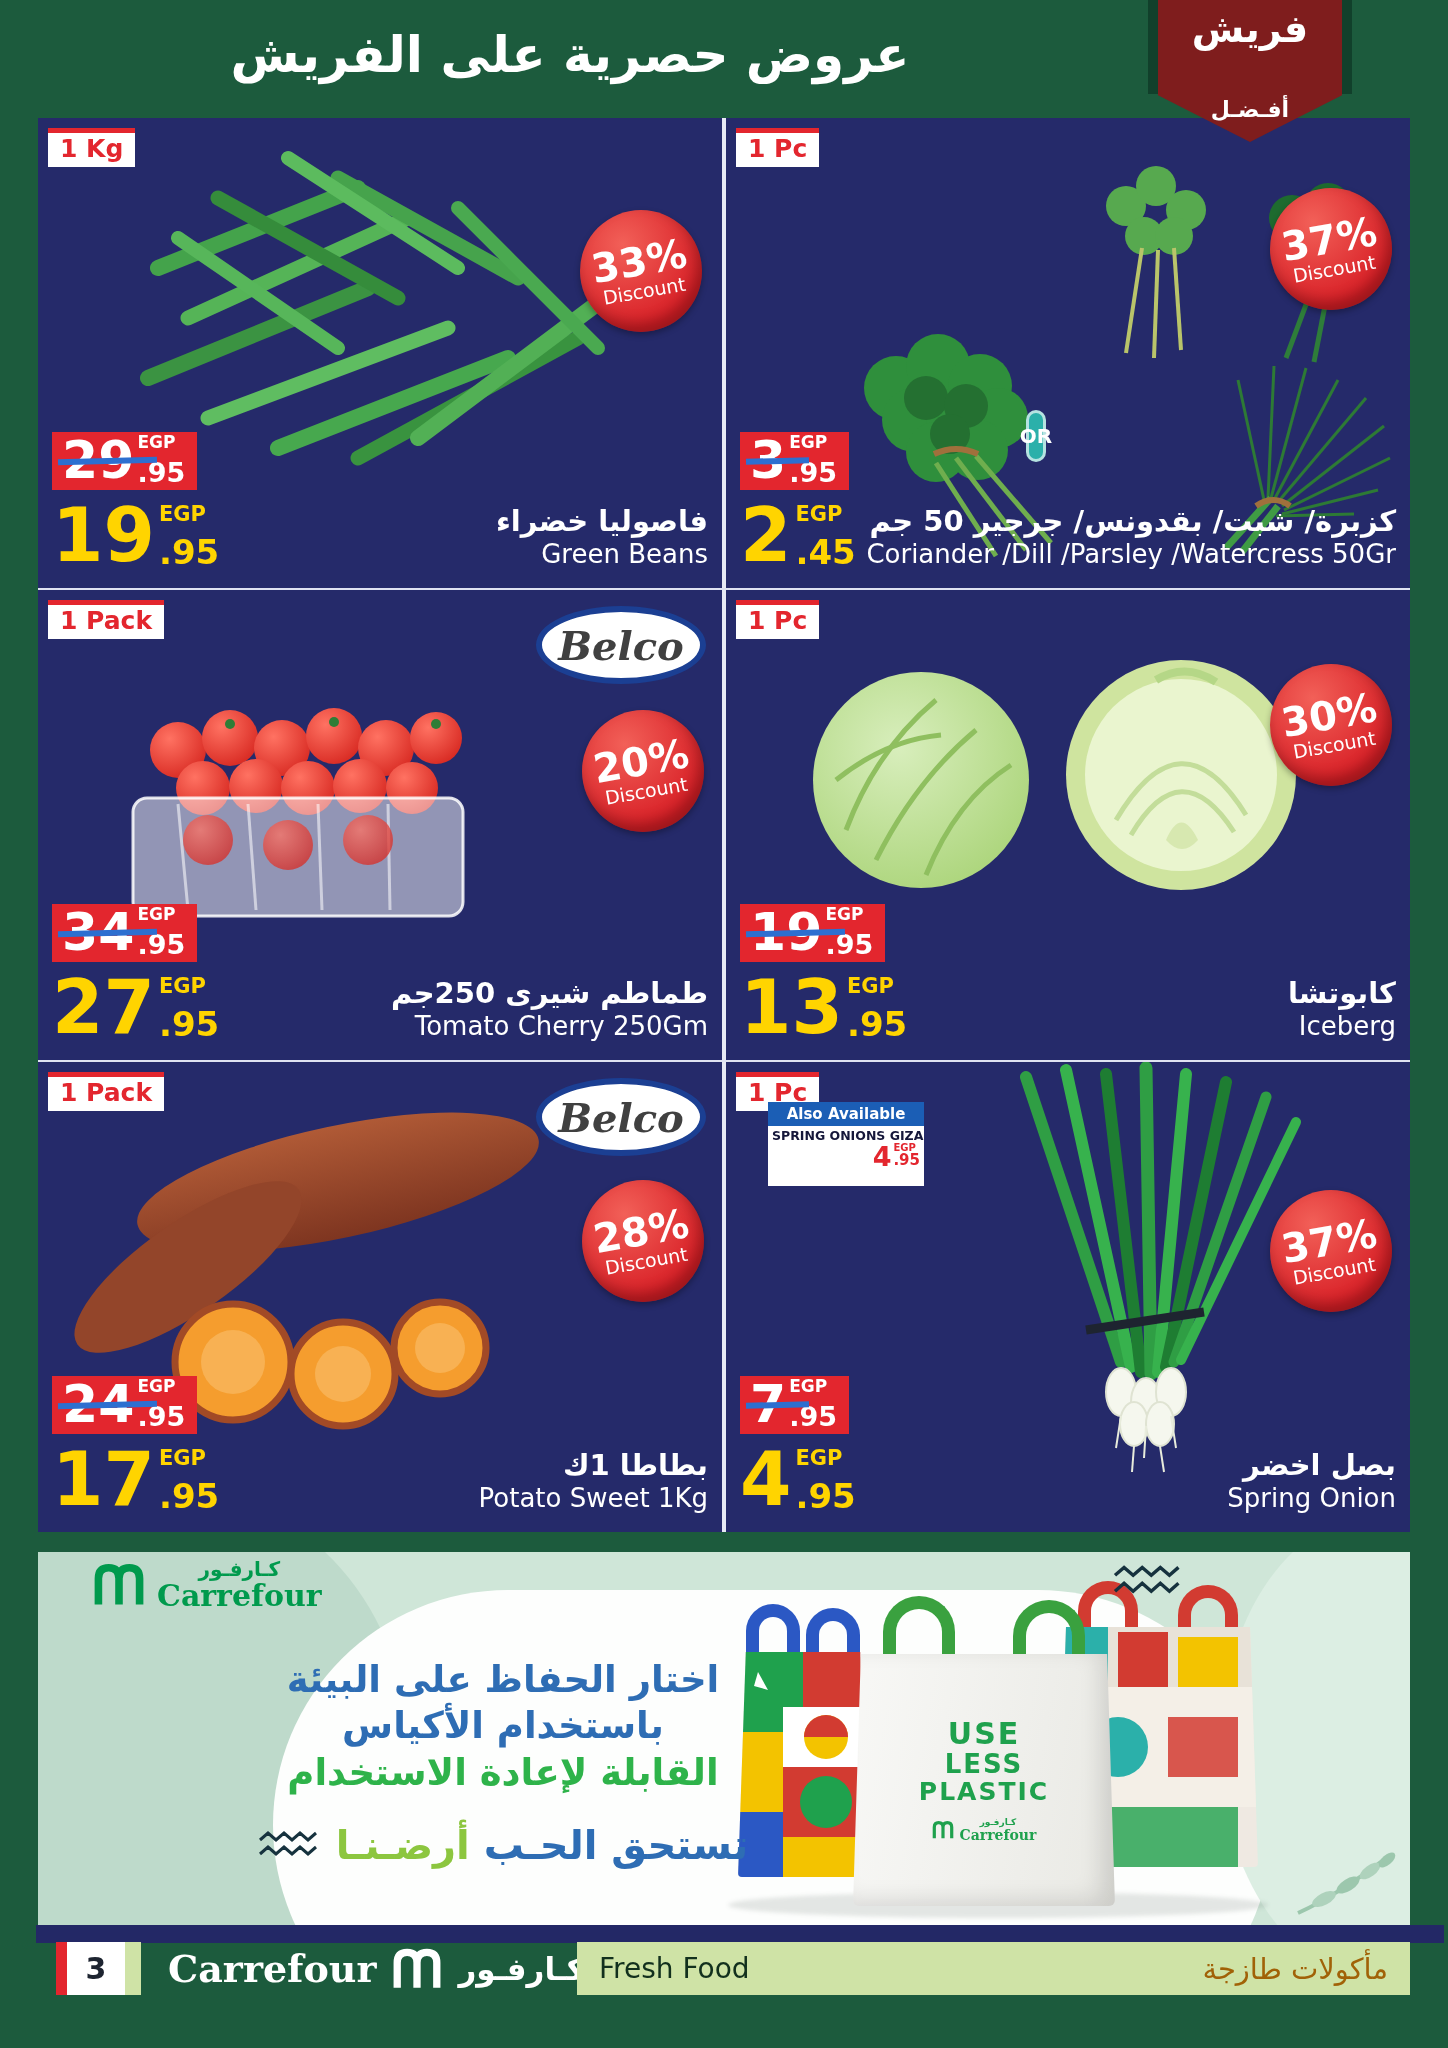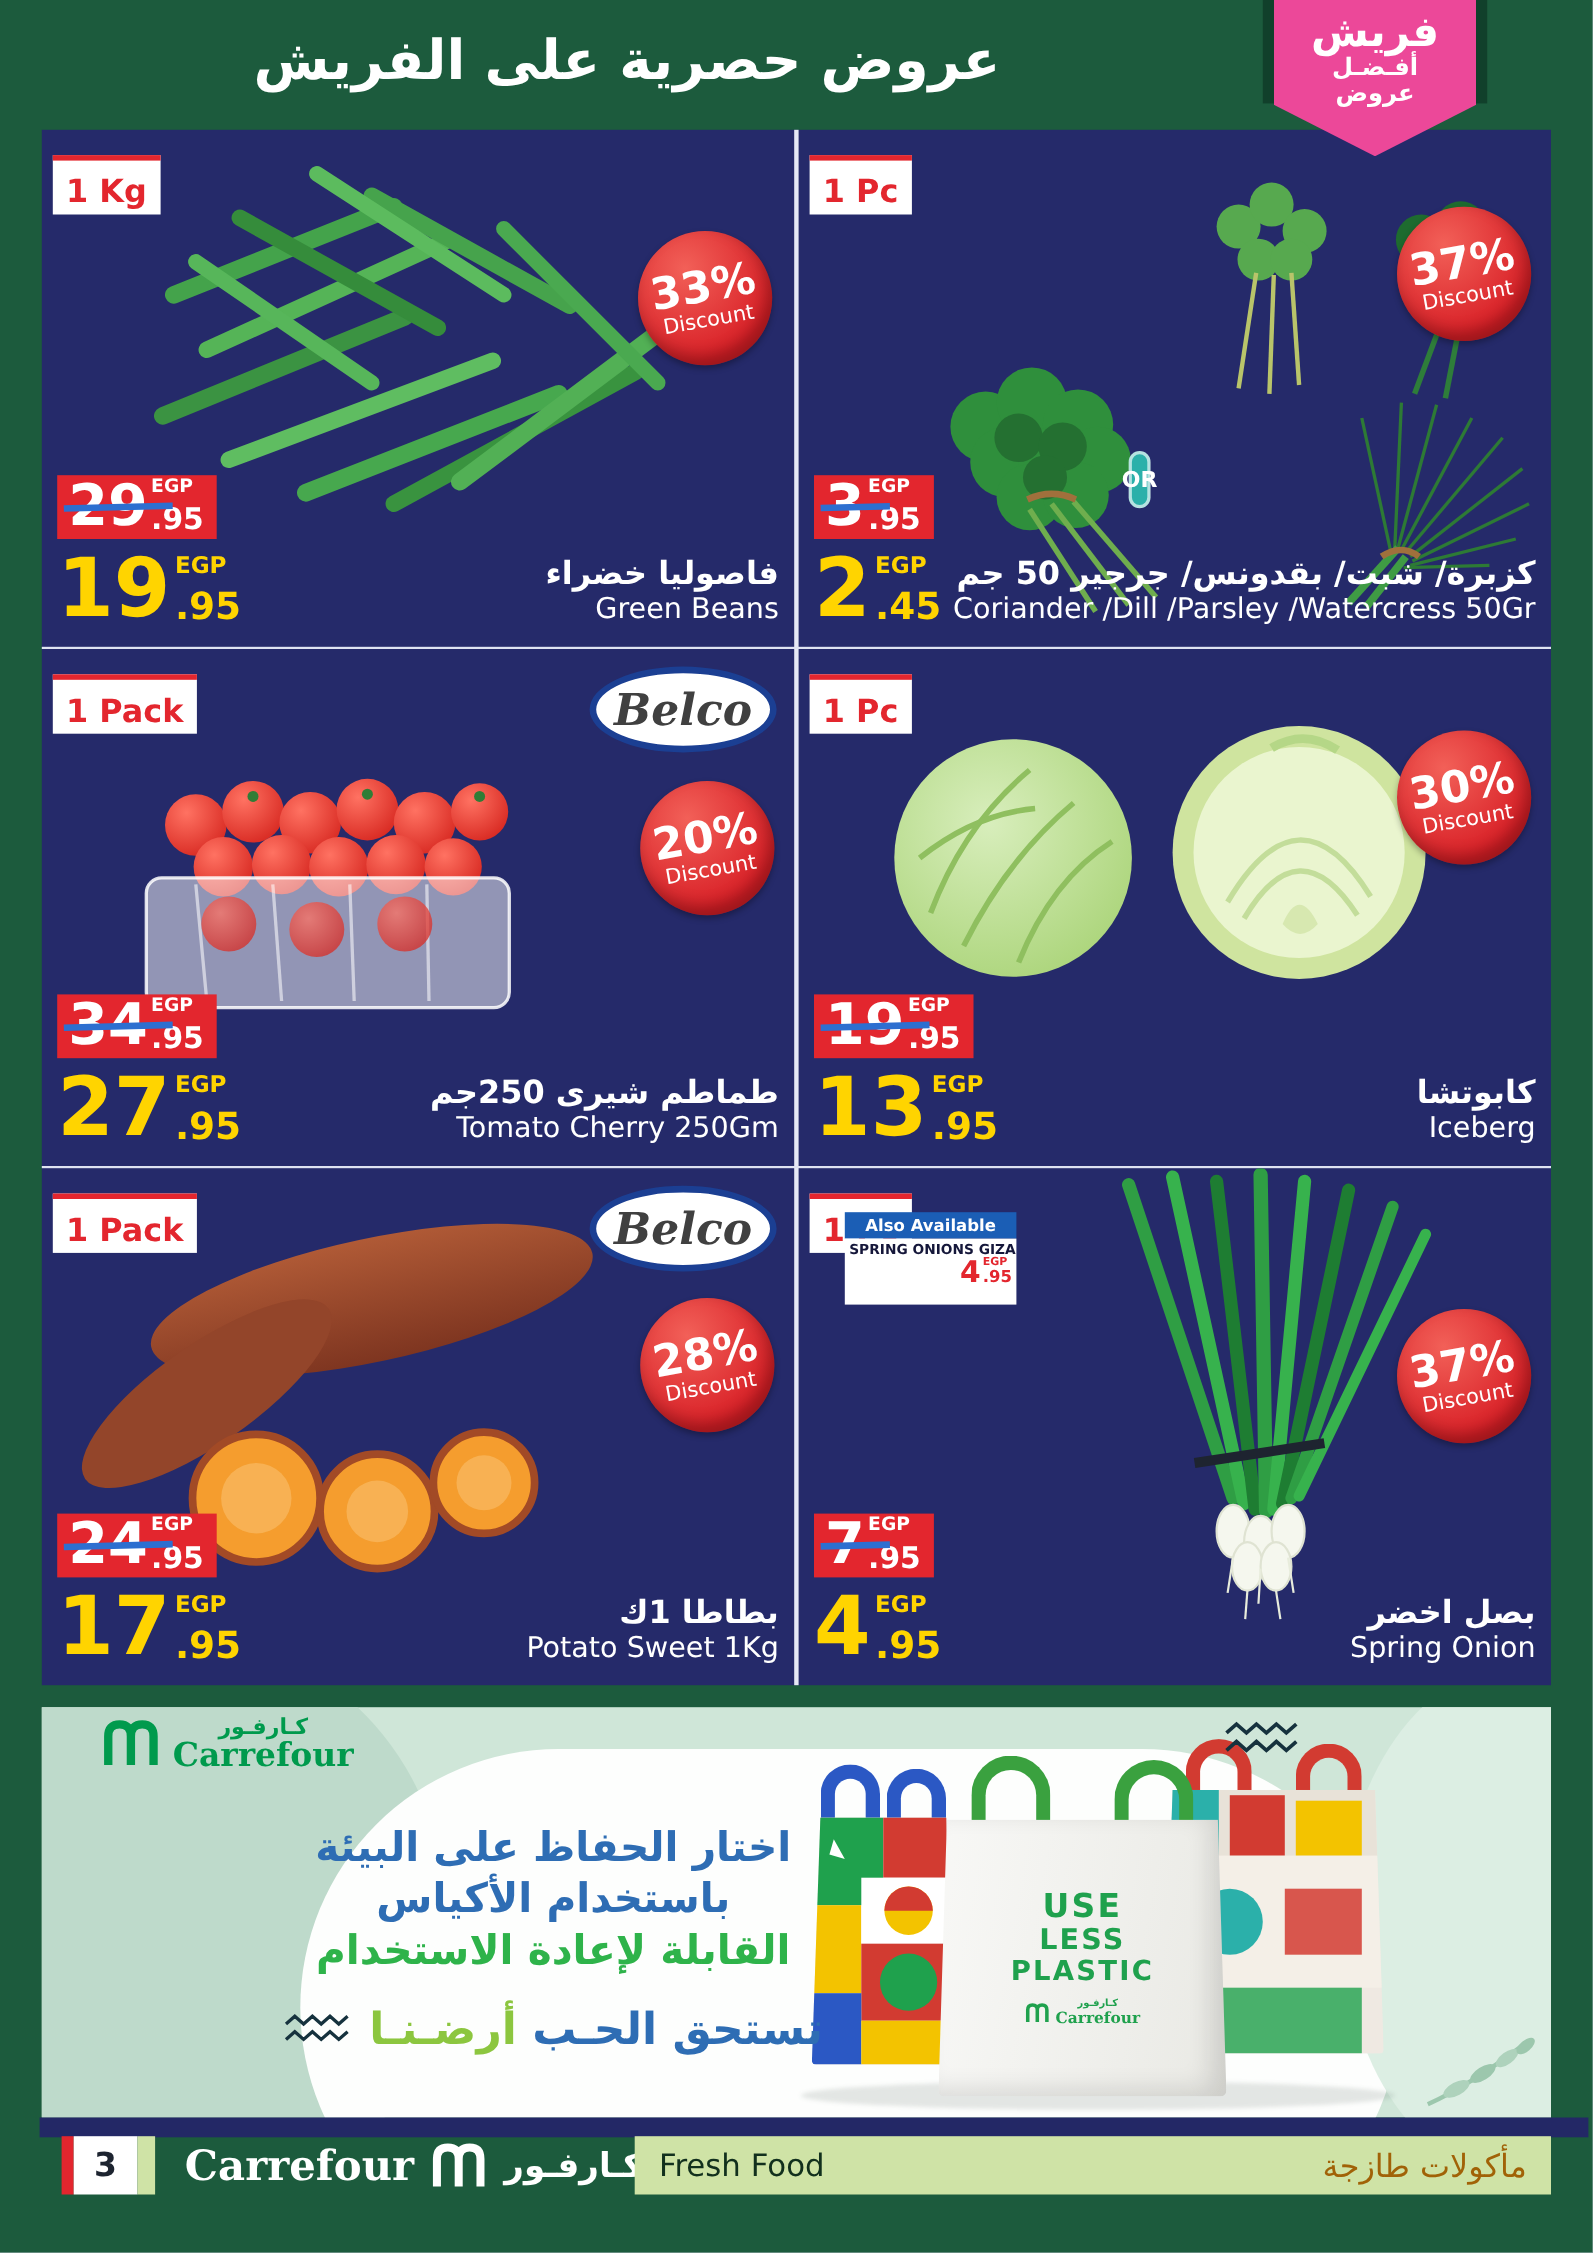--- a/index.html
+++ b/index.html
@@ -3,36 +3,36 @@
 <meta charset="utf-8">
 <style>
   * { box-sizing: border-box; margin: 0; padding: 0; }
   body { font-family: "DejaVu Sans", "Liberation Sans", sans-serif; }
   .page { position: relative; width: 1448px; height: 2048px; background: #1c5b3d; overflow: hidden; }
 
   
   .title { position: absolute; top: 26px; left: 40px; width: 1060px; text-align: center;
            color: #fff; font-size: 50px; font-weight: 700; }
   .badge-back { position: absolute; left: 1148px; top: 0; width: 204px; height: 94px; background: #11402b; }
-  .badge-arrow { position: absolute; left: 1158px; top: 0; width: 184px; height: 142px; background: #ec4899;
+  .badge-arrow { position: absolute; left: 1158px; top: 0; width: 184px; height: 142px; background: #7f1d1d;
                  clip-path: polygon(0 0, 100% 0, 100% 67%, 50% 100%, 0 67%);
                  display: flex; flex-direction: column; align-items: center; padding-top: 10px;
-                 color: #fff; z-index: 5; }
+                 color: #fff; z-index: 5; gap: 48px; }
   .badge-arrow .b1 { font-size: 38px; font-weight: 800; line-height: 1.05; }
   .badge-arrow .b2 { font-size: 22px; font-weight: 700; line-height: 1.1; }
 
   
   .panel { position: absolute; left: 38px; top: 118px; width: 1372px; height: 1414px; background: #252a6a; }
   .vline { position: absolute; left: 684px; top: 0; width: 4px; height: 100%; background: #e6e9f5; }
   .hline { position: absolute; left: 0; width: 100%; height: 2px; background: #dfe3f2; }
   .cell { position: absolute; width: 684px; height: 470px; overflow: hidden; }
   .photo { position: absolute; left: 0; top: 0; width: 684px; height: 470px; }
 
-  .tag { position: absolute; top: 23px; left: 10px; background: #fff; color: #e3262e;
-         font-size: 29px; font-weight: 800; padding: 11px 12px 4px; border-top: 5px solid #e3262e; z-index: 3; }
+  .tag { position: absolute; top: 10px; left: 10px; background: #fff; color: #e3262e;
+         font-size: 25px; font-weight: 800; padding: 1px 12px 4px; border-top: 5px solid #e3262e; z-index: 3; }
 
   .disc { position: absolute; width: 122px; height: 122px; border-radius: 50%;
           background: radial-gradient(circle at 35% 28%, #f26058, #d81f26 72%);
           box-shadow: inset -5px -8px 14px rgba(0,0,0,.28), 0 3px 6px rgba(0,0,0,.3);
           color: #fff; display: flex; align-items: center; justify-content: center; z-index: 3; }
   .disc .rot { transform: rotate(-10deg); text-align: center; }
   .disc .pct { font-size: 40px; font-weight: 800; line-height: 1; }
   .disc .lbl { font-size: 19px; line-height: 1.1; }
 
   .brand { position: absolute; top: 16px; right: 16px; width: 170px; height: 78px; background: #fff;

